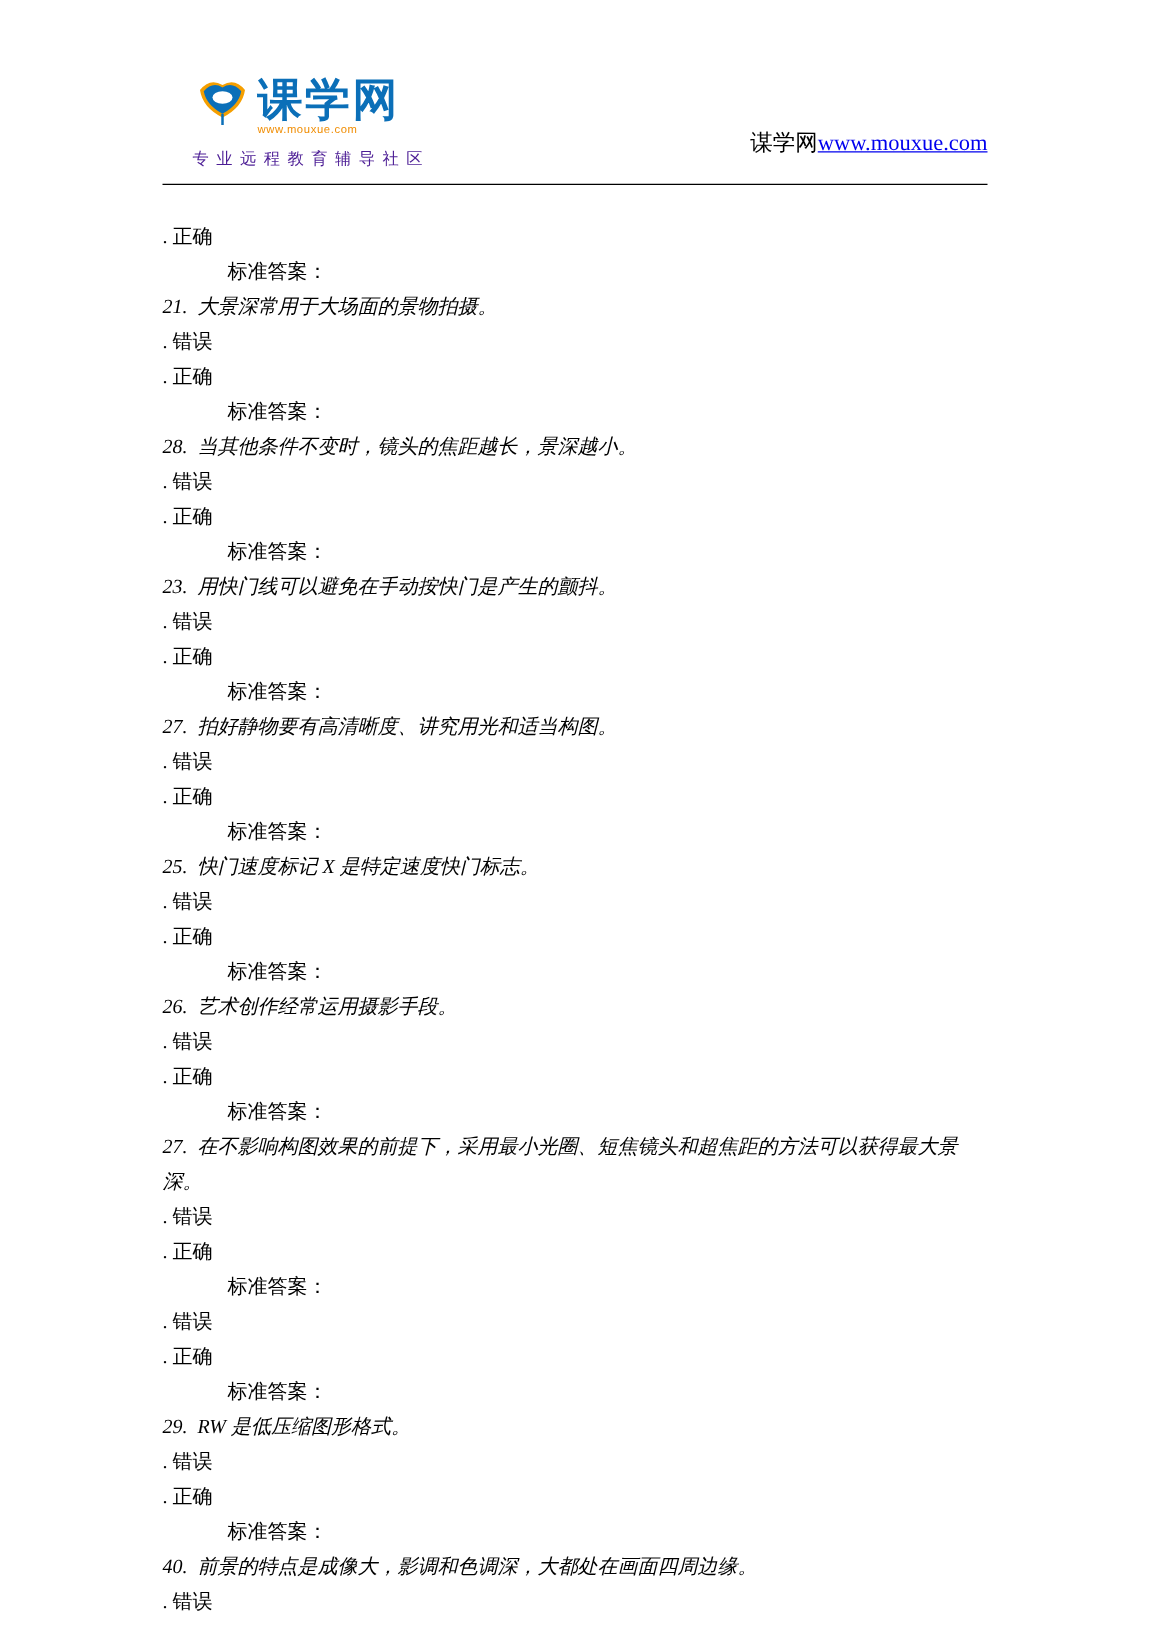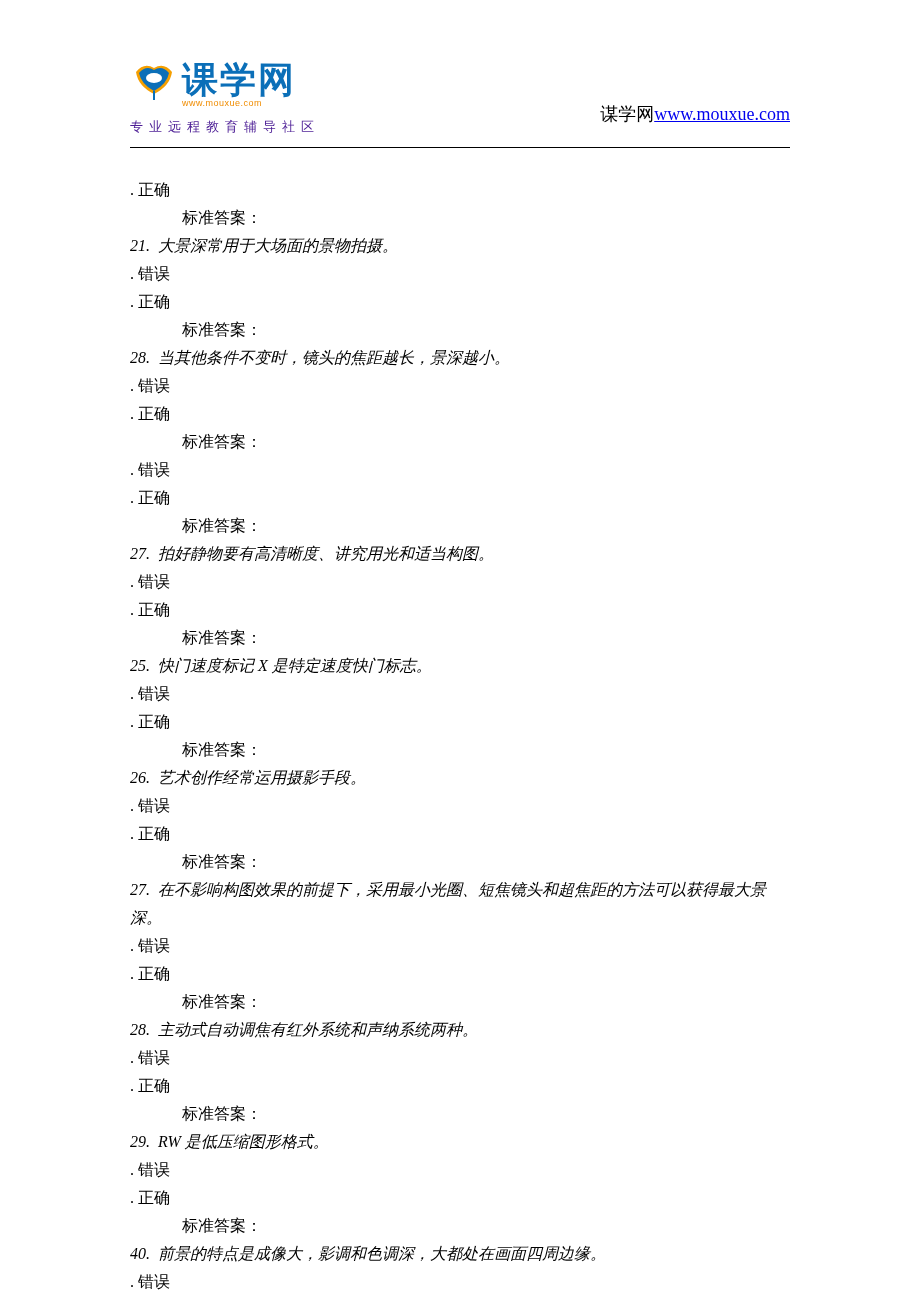--- a/index.html
+++ b/index.html
@@ -23,20 +23,21 @@
     .header {
       display: flex;
       justify-content: space-between;
       align-items: flex-end;
       margin-bottom: 8px;
     }
     .logo-block {
       display: flex;
       flex-direction: column;
       align-items: flex-start;
+      margin-left: 24px;
     }
     .logo-top {
       display: flex;
       align-items: center;
       gap: 4px;
     }
     .logo-icon {
       width: 48px;
       height: 40px;
     }
@@ -125,40 +126,40 @@
       <div class="option">. 正确</div>
       <div class="answer">     标准答案：</div>
       <div class="question">21.  大景深常用于大场面的景物拍摄。</div>
       <div class="option">. 错误</div>
       <div class="option">. 正确</div>
       <div class="answer">     标准答案：</div>
       <div class="question">28.  当其他条件不变时，镜头的焦距越长，景深越小。</div>
       <div class="option">. 错误</div>
       <div class="option">. 正确</div>
       <div class="answer">     标准答案：</div>
+      <div class="question">23.  用快门线可以避免在手动按快门是产生的颤抖。</div>
       <div class="option">. 错误</div>
       <div class="option">. 正确</div>
       <div class="answer">     标准答案：</div>
       <div class="question">27.  拍好静物要有高清晰度、讲究用光和适当构图。</div>
       <div class="option">. 错误</div>
       <div class="option">. 正确</div>
       <div class="answer">     标准答案：</div>
       <div class="question">25.  快门速度标记 X 是特定速度快门标志。</div>
       <div class="option">. 错误</div>
       <div class="option">. 正确</div>
       <div class="answer">     标准答案：</div>
       <div class="question">26.  艺术创作经常运用摄影手段。</div>
       <div class="option">. 错误</div>
       <div class="option">. 正确</div>
       <div class="answer">     标准答案：</div>
       <div class="question">27.  在不影响构图效果的前提下，采用最小光圈、短焦镜头和超焦距的方法可以获得最大景深。</div>
       <div class="option">. 错误</div>
       <div class="option">. 正确</div>
       <div class="answer">     标准答案：</div>
-      <div class="question">28.  主动式自动调焦有红外系统和声纳系统两种。</div>
       <div class="option">. 错误</div>
       <div class="option">. 正确</div>
       <div class="answer">     标准答案：</div>
       <div class="question">29.  RW 是低压缩图形格式。</div>
       <div class="option">. 错误</div>
       <div class="option">. 正确</div>
       <div class="answer">     标准答案：</div>
       <div class="question">40.  前景的特点是成像大，影调和色调深，大都处在画面四周边缘。</div>
       <div class="option">. 错误</div>
     </div>

